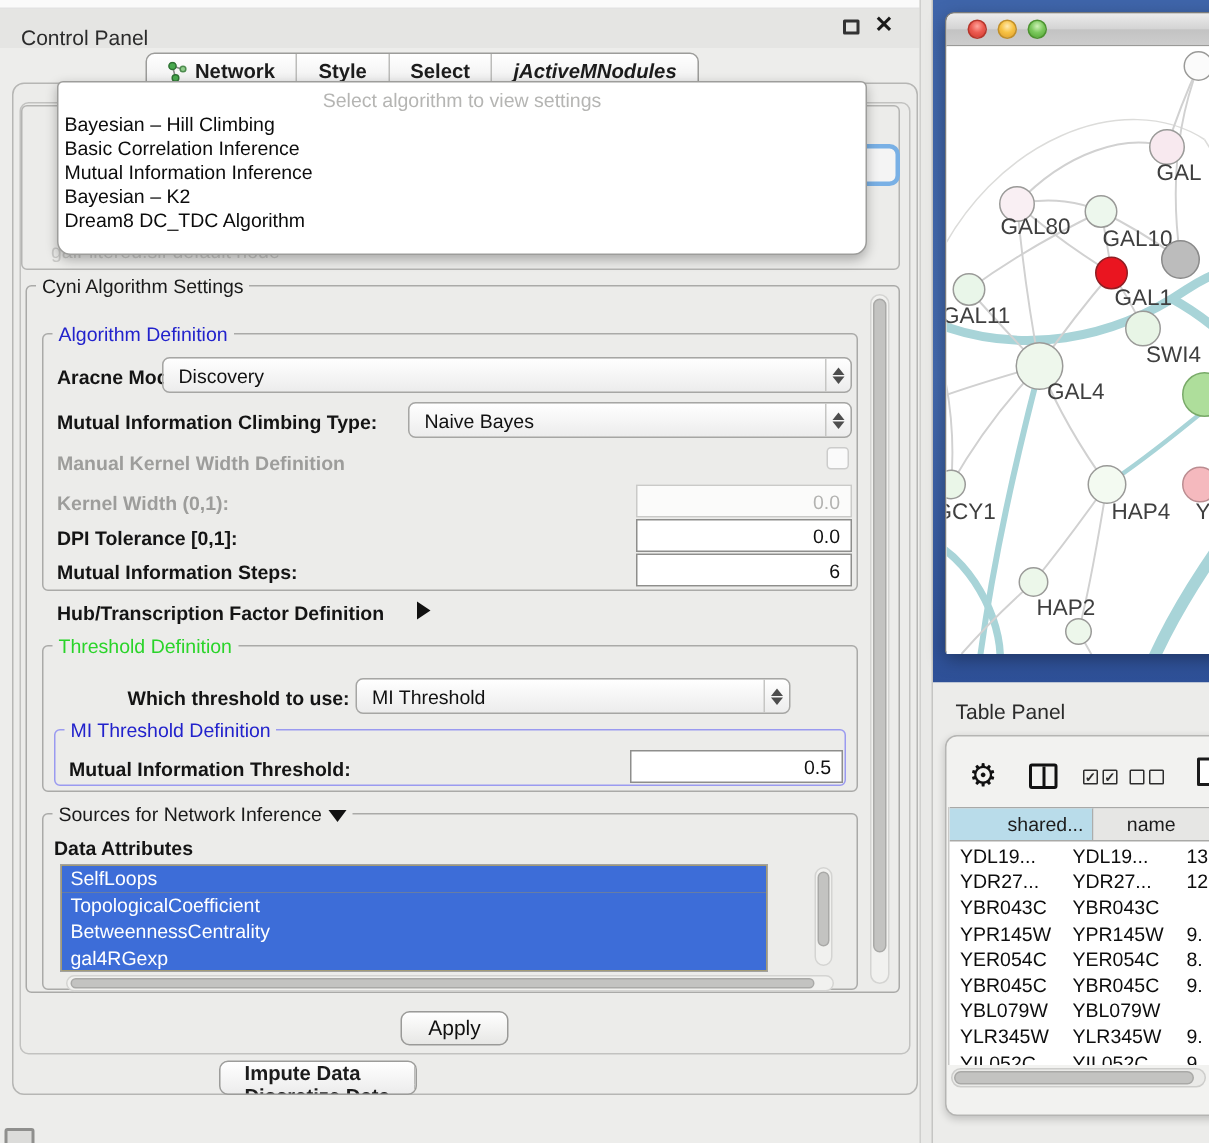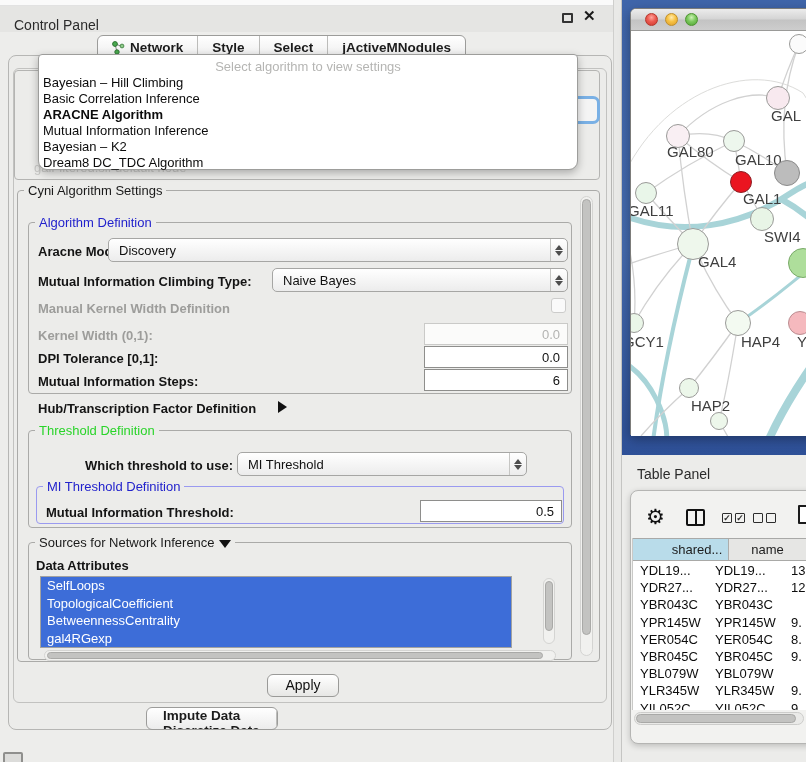--- a/index.html
+++ b/index.html
@@ -12,21 +12,21 @@
   #cp-title { left:14px; top:11px; font-size:14px; color:#2b2b2b; }
   #cp-float { left:562px; top:13px; width:11px; height:10px; border:2px solid #333; border-radius:1px; }
   #cp-close { left:583px; top:7px; font-size:15px; font-weight:bold; color:#1a1a1a; }
 
   #outer-panel { left:8px; top:55px; width:604px; height:675px; background:#ececea; border:1px solid #b6b6b4; border-radius:8px; }
   #inner-panel { left:13px; top:68px; width:594px; height:635px; background:#ececea; border:1px solid #c2c2c0; border-radius:6px; }
 
   
   #tabbar { left:97px; top:35px; height:25px; display:flex; border:1px solid #9c9c9a; border-radius:6px; overflow:hidden; background:linear-gradient(#ffffff,#ececec); z-index:5;}
   .tab { display:flex; align-items:center; justify-content:center; padding:0 14px; font-size:13.5px; font-weight:700; color:#1c1c1c; border-right:1px solid #bcbcba; gap:5px;}
-  .tab:last-child { border-right:none; }
+  .tab:last-child { border-right:none;font-style:italic; }
   .tab.sel { background:#707070; color:#d8d8d5; border-right:none; }
 
   
   #hidden-group { left:14px; top:70px; width:586px; height:110px; border:1px solid #b4b4b2; border-radius:4px; z-index:1;}
   #hidden-combo { left:538px; top:96px; width:62px; height:28px; border:3px solid #79b0e5; border-radius:7px; background:#f4f4f4; z-index:1;}
   #hidden-combo-text { left:34px; top:160px; font-size:13px; color:#c9c9c7; z-index:1; white-space:nowrap;}
 
   
   #algo-popup { left:38px; top:54px; width:540px; height:116px; background:#ffffff; border:1px solid #9d9d9b;
     border-radius:4px 4px 9px 9px; box-shadow:0 3px 8px rgba(0,0,0,.28); z-index:6;}
@@ -160,21 +160,20 @@
 
 <div class="abs" id="hidden-group"></div>
 <div class="abs" id="hidden-combo"></div>
 <div class="abs" id="hidden-combo-text">galFiltered.sif default node</div>
 
 <div class="abs" id="algo-popup">
   <div id="algo-placeholder">Select algorithm to view settings</div>
   <div id="algo-items">
       <div class="algo-item">Bayesian – Hill Climbing</div>
       <div class="algo-item">Basic Correlation Inference</div>
-      <div class="algo-item bold">ARACNE Algorithm</div>
       <div class="algo-item">Mutual Information Inference</div>
       <div class="algo-item">Bayesian – K2</div>
       <div class="algo-item">Dream8 DC_TDC Algorithm</div>
     </div>
 </div>
 
 <div class="groupbox" id="gb-settings" style="left:17px;top:190px;width:583px;height:472px;">
   <span class="legend black">Cyni Algorithm Settings</span>
 </div>
 <div class="sb-track-v" style="left:580px;top:196px;width:13px;height:460px;">

